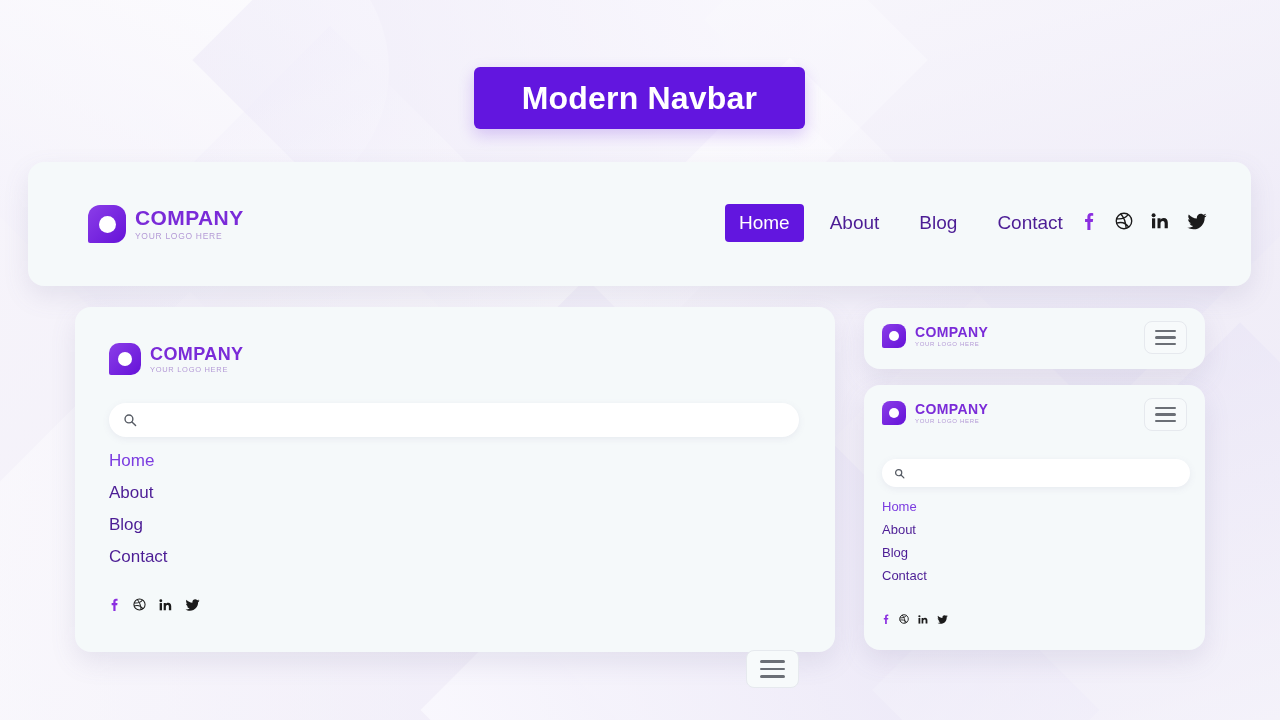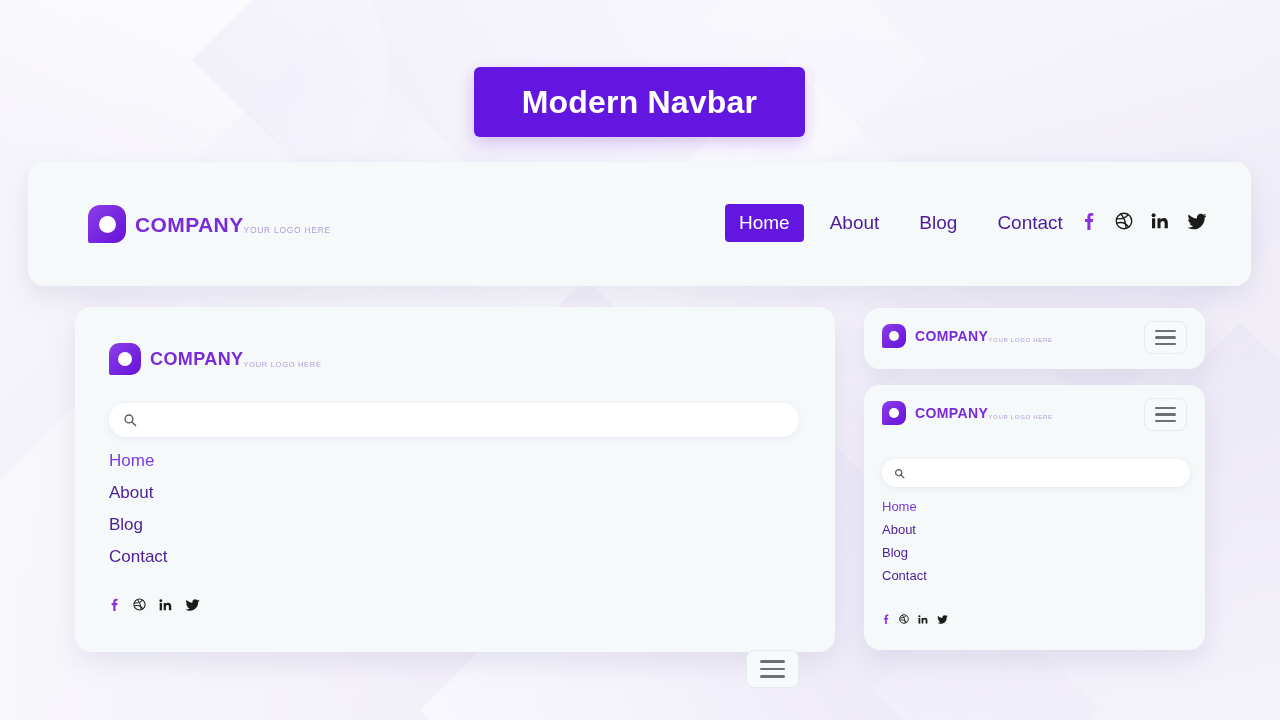--- a/index.html
+++ b/index.html
@@ -41,21 +41,21 @@
         background: linear-gradient(300deg, rgba(255,255,255,.75), rgba(232,228,246,.55)); }
   .f7 { left:150px; top:100px; width:360px; height:360px; transform: rotate(45deg);
         background: linear-gradient(270deg, rgba(255,255,255,.55), rgba(240,237,250,.3)); }
   .f8 { left:640px; top:120px; width:300px; height:300px; transform: rotate(45deg);
         background: linear-gradient(90deg, rgba(255,255,255,.5), rgba(238,234,249,.3)); }
 
   
   .title-badge {
     position: absolute;
     left: 474px; top: 67px;
-    width: 331px; height: 70px;
+    width: 331px; height: 62px;
     background: #6216df;
     border-radius: 6px;
     display: flex; align-items: center; justify-content: center;
     box-shadow: 0 6px 16px rgba(98,22,223,.22);
   }
   .title-badge span {
     color: #ffffff;
     font-size: 32px;
     font-weight: bold;
     letter-spacing: .2px;
@@ -71,21 +71,21 @@
 
   
   .logo { display: flex; align-items: center; gap: 9px; }
   .logo-mark {
     position: relative;
     background: linear-gradient(135deg, #8b3ee8 0%, #6512d8 100%);
     display: flex; align-items: center; justify-content: center;
     flex: none;
   }
   .logo-mark .dot { background: #ffffff; border-radius: 50%; }
-  .logo-text { display: flex; flex-direction: row; line-height: 1; align-items: flex-end; }
+  .logo-text { display: flex; flex-direction: column; line-height: 1; }
   .logo-name {
     color: #7a2bd8;
     font-weight: bold;
     letter-spacing: .4px;
   }
   .logo-sub {
     color: #b49ad6;
     letter-spacing: .7px;
   }
 

